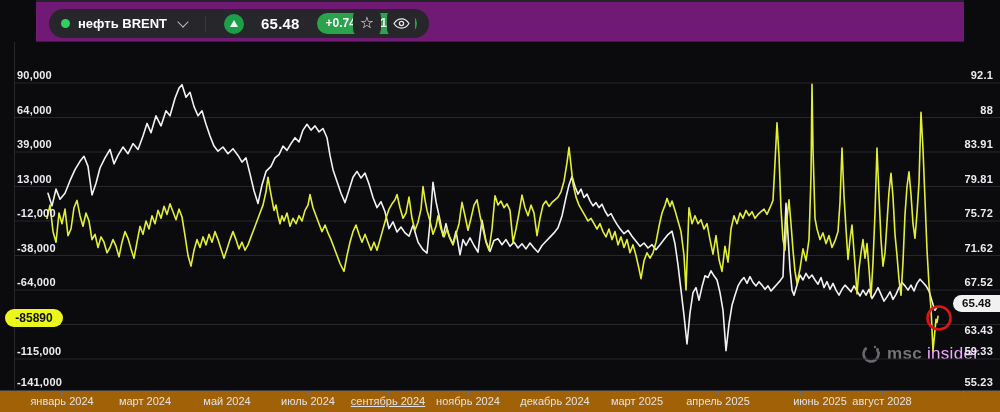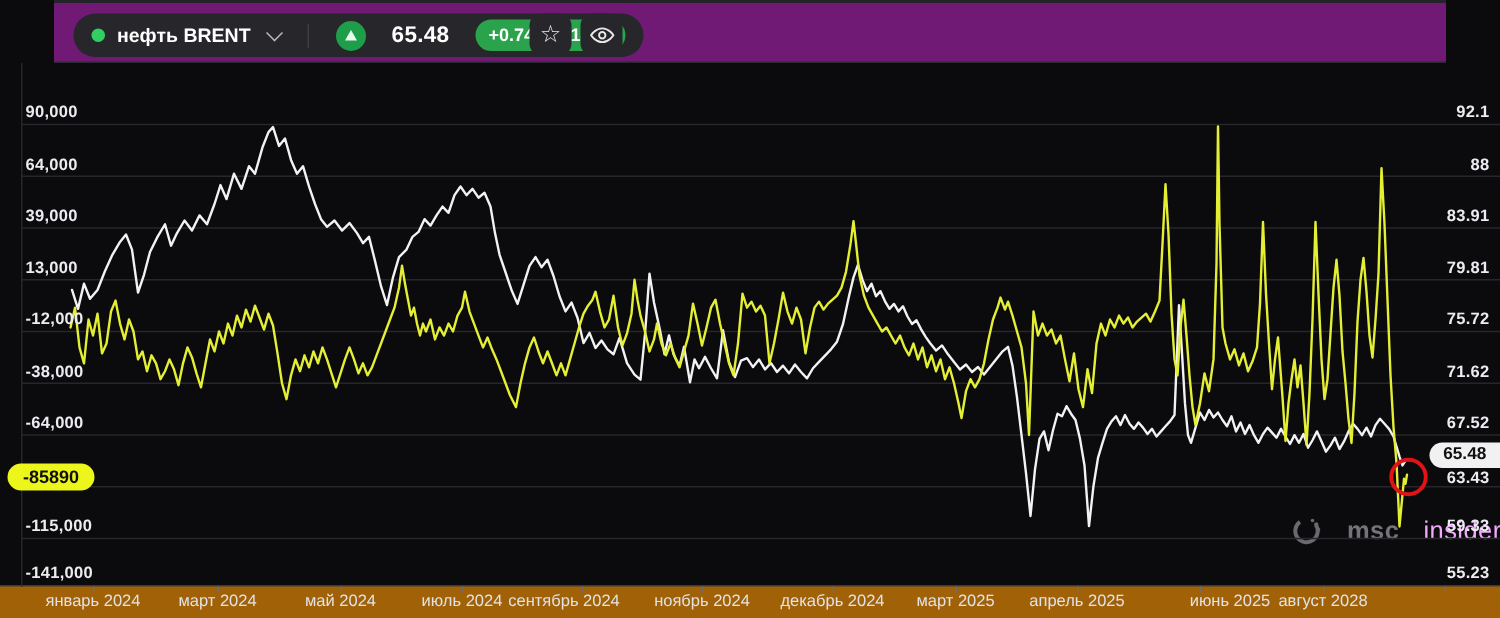--- a/index.html
+++ b/index.html
@@ -32,21 +32,21 @@
   .ylab.left{left:17px;}  .ylab.right{right:7px;text-align:right;}
   #x-strip{position:absolute;left:0;right:0;bottom:0;height:21px;background:#a16207;
            border-top:1px solid #3a3a41;z-index:2;}
   .xtick{position:absolute;top:0;width:1px;height:4px;background:#6d6d74;}
   .xlab{position:absolute;top:4px;transform:translateX(-50%);font-size:11px;font-weight:500;
         color:#e2e2e6;white-space:nowrap;}
   .val-pill{position:absolute;display:flex;align-items:center;justify-content:center;
             font-weight:700;color:#101010;z-index:5;}
   #pill-left{left:5px;width:58px;height:18px;border-radius:9px;font-size:12px;}
   #pill-right{right:0;width:47px;height:17px;border-radius:9px 0 0 9px;font-size:11.5px;}
-  #watermark{position:absolute;left:860px;top:301px;display:flex;align-items:center;gap:16px;z-index:1;}
+  #watermark{position:absolute;left:860px;top:301px;display:flex;align-items:center;gap:5px;z-index:1;}
   #watermark .wm-bold{font-size:17px;font-weight:700;color:#747478;letter-spacing:.3px;}
   #watermark .wm-light{font-size:17px;font-weight:400;color:#f0abfc;letter-spacing:.3px;}
 </style>
 </head>
 <body>
 
 <div id="app">
 
   <div id="topbar">
     <div class="pill" id="instrument-pill">
@@ -111,39 +111,39 @@
         <div class="ylab left" style="bottom: 24px;">-141,000</div>
       </div>
     <div id="y-right-labels">
         <div class="ylab right" style="bottom: 331px;">92.1</div>
         <div class="ylab right" style="bottom: 296.5px;">88</div>
         <div class="ylab right" style="bottom: 262px;">83.91</div>
         <div class="ylab right" style="bottom: 227.5px;">79.81</div>
         <div class="ylab right" style="bottom: 193px;">75.72</div>
         <div class="ylab right" style="bottom: 158.5px;">71.62</div>
         <div class="ylab right" style="bottom: 124px;">67.52</div>
-        <div class="ylab right" style="bottom: 87px;">63.43</div>
+        <div class="ylab right" style="bottom: 76px;">63.43</div>
         <div class="ylab right" style="bottom: 55px;">59.33</div>
         <div class="ylab right" style="bottom: 24px;">55.23</div>
       </div>
 
     <div class="val-pill" id="pill-left" style="top: 267px; background: rgb(237, 246, 26);">-85890</div>
     <div class="val-pill" id="pill-right" style="top: 252.5px; background: rgb(241, 241, 241);">65.48</div>
 
     <div id="x-strip">
         <div class="xtick" style="left: 62px;"></div>
         <div class="xlab" style="left: 62px;">январь 2024</div>
         <div class="xtick" style="left: 145px;"></div>
         <div class="xlab" style="left: 145px;">март 2024</div>
         <div class="xtick" style="left: 227px;"></div>
         <div class="xlab" style="left: 227px;">май 2024</div>
         <div class="xtick" style="left: 308px;"></div>
         <div class="xlab" style="left: 308px;">июль 2024</div>
         <div class="xtick" style="left: 388px;"></div>
-        <div class="xlab" style="left: 376px;">сентябрь 2024</div>
+        <div class="xlab" style="left: 388px; text-decoration: underline;">сентябрь 2024</div>
         <div class="xtick" style="left: 468px;"></div>
         <div class="xlab" style="left: 468px;">ноябрь 2024</div>
         <div class="xtick" style="left: 555px;"></div>
         <div class="xlab" style="left: 555px;">декабрь 2024</div>
         <div class="xtick" style="left: 637px;"></div>
         <div class="xlab" style="left: 637px;">март 2025</div>
         <div class="xtick" style="left: 718px;"></div>
         <div class="xlab" style="left: 718px;">апрель 2025</div>
         <div class="xtick" style="left: 800px;"></div>
         <div class="xlab" style="left: 800px; margin-left: 20px;">июнь 2025</div>

